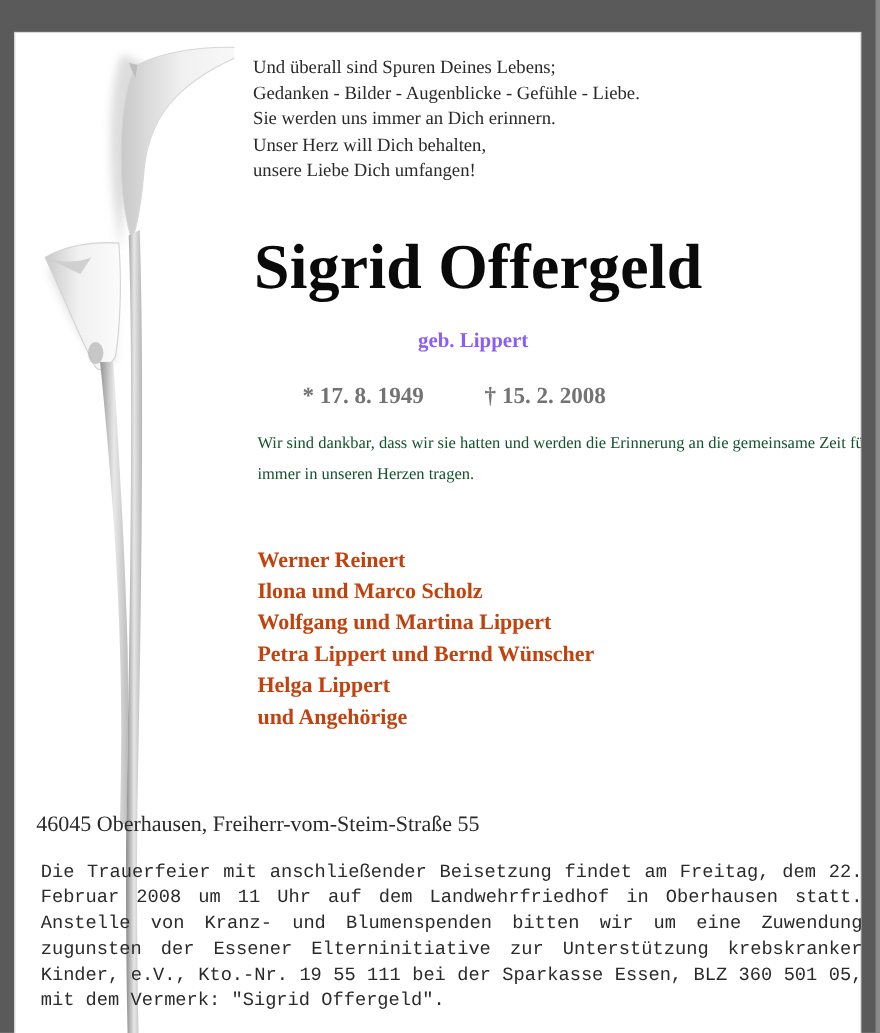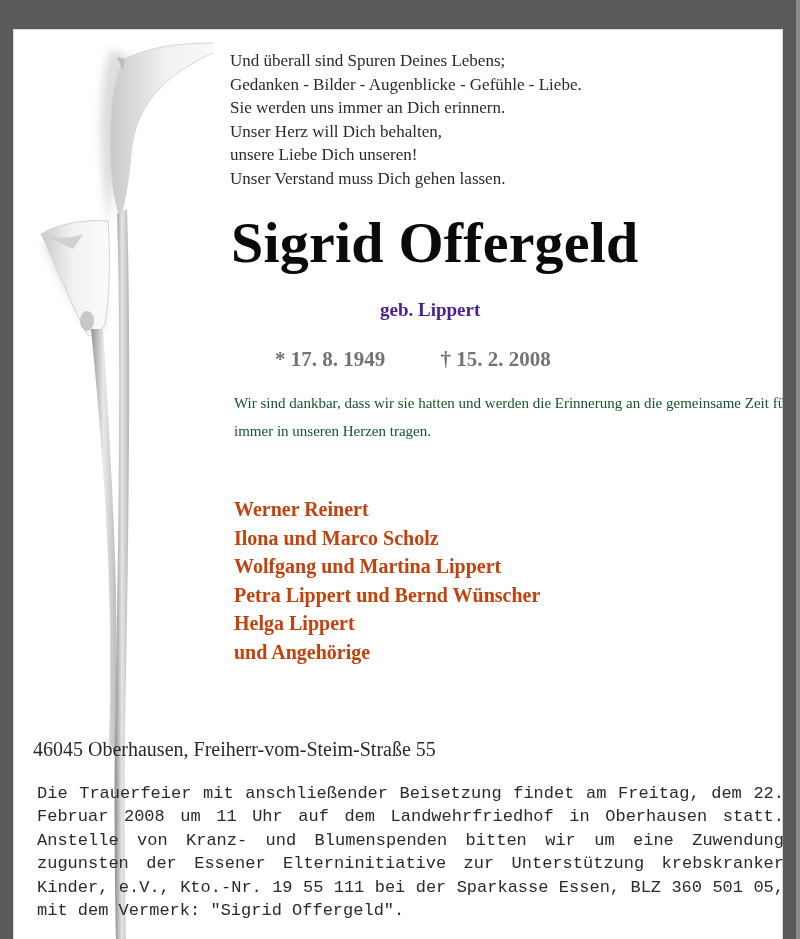--- a/index.html
+++ b/index.html
@@ -29,21 +29,21 @@
       font-size: 17px; line-height: 23.6px; color: #2a2a2a;
     }
     .poem div { white-space: nowrap; }
     .name {
       position: absolute; left: 218px; top: 180px;
       font-size: 58px; font-weight: bold; color: #0a0a0a;
       letter-spacing: 0.2px; white-space: nowrap;
     }
     .maiden {
       position: absolute; left: 367px; top: 270px;
-      font-size: 19px; font-weight: bold; color: #4c1d95;
+      font-size: 19px; font-weight: bold; color: #8b5cf6;
     }
     .dates {
       position: absolute; left: 262px; top: 318px;
       font-size: 21px; font-weight: bold; color: #737373; white-space: nowrap;
     }
     .dates .death { margin-left: 50px; }
     .thanks {
       position: absolute; left: 221px; top: 361px; width: 560px;
       font-size: 15px; line-height: 27.5px; color: #14532d;
     }
@@ -101,22 +101,21 @@
     <path d="M78 300 C 86 380 94 480 96 560 C 98 620 97 680 96 720 L 102 720 C 103 680 104 620 103 560 C 101 480 95 380 90 300 Z" fill="url(#stem)" opacity="0.9"></path>
 
     <rect x="210" y="695" width="14" height="217" fill="#9a9a9a" opacity="0.35" filter="url(#soft)"></rect>
   </svg>
 
   <div class="poem">
     <div>Und überall sind Spuren Deines Lebens;</div>
     <div>Gedanken - Bilder - Augenblicke - Gefühle - Liebe.</div>
     <div>Sie werden uns immer an Dich erinnern.</div>
     <div>Unser Herz will Dich behalten,</div>
-    <div>unsere Liebe Dich unseren!</div>
-    <div>Unser Verstand muss Dich gehen lassen.</div>
+    <div>unsere Liebe Dich umfangen!</div>
   </div>
 
   <div class="name">Sigrid Offergeld</div>
   <div class="maiden">geb. Lippert</div>
 
   <div class="dates">
     <span>* 17. 8. 1949</span>
     <span class="death">† 15. 2. 2008</span>
   </div>
 

